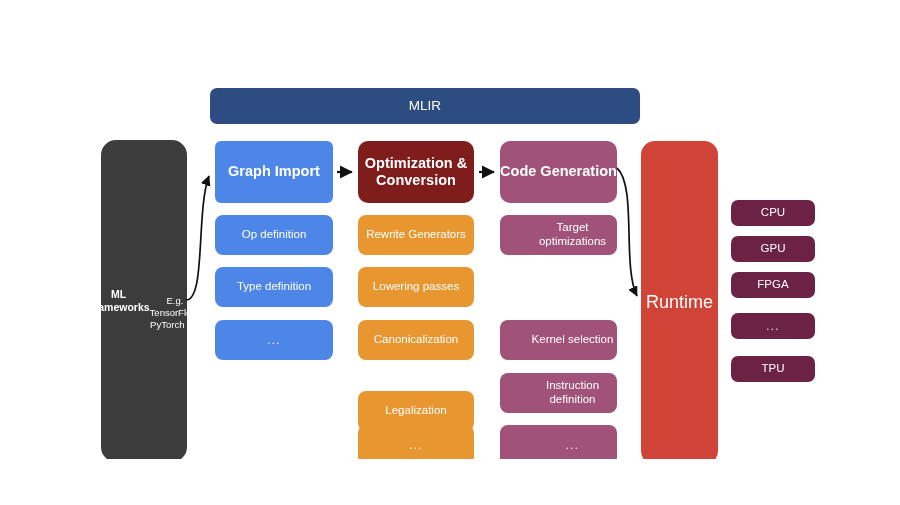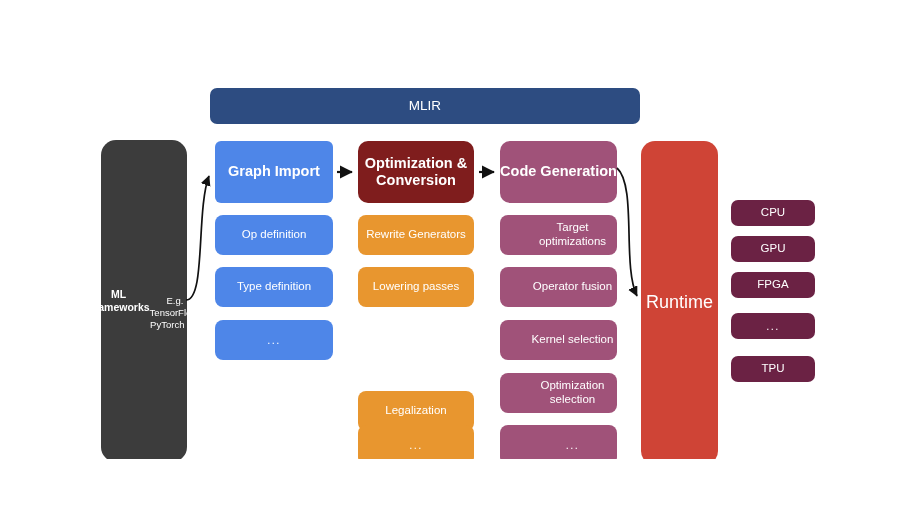--- a/index.html
+++ b/index.html
@@ -146,38 +146,38 @@
   <div class="box sub blue" style="top:320px">
     <span class="dots">...</span>
   </div>
 
   <div class="box sub orange" style="top:215px">
     <span>Rewrite Generators</span>
   </div>
   <div class="box sub orange" style="top:267px">
     <span>Lowering passes</span>
   </div>
+  <div class="box sub orange" style="top:320px">
+    <span>Canonicalization</span>
+  </div>
   <div class="box sub orange" style="top:391px">
     <span>Legalization</span>
   </div>
   <div class="box sub orange" style="top:425px">
     <span class="dots">...</span>
   </div>
 
   <div class="box sub purple" style="top:215px">
     <span>Target optimizations</span>
   </div>
-  <div class="box sub purple" style="top:267px">
-    <span>Operator fusion</span>
-  </div>
   <div class="box sub purple" style="top:320px">
     <span>Kernel selection</span>
   </div>
   <div class="box sub purple" style="top:373px">
-    <span>Optimization selection</span>
+    <span>Instruction definition</span>
   </div>
   <div class="box sub purple" style="top:425px">
     <span class="dots">...</span>
   </div>
 
   <div class="box runtime">
     <span>Runtime</span>
   </div>
 
   <div class="box hw" style="top:200px">

